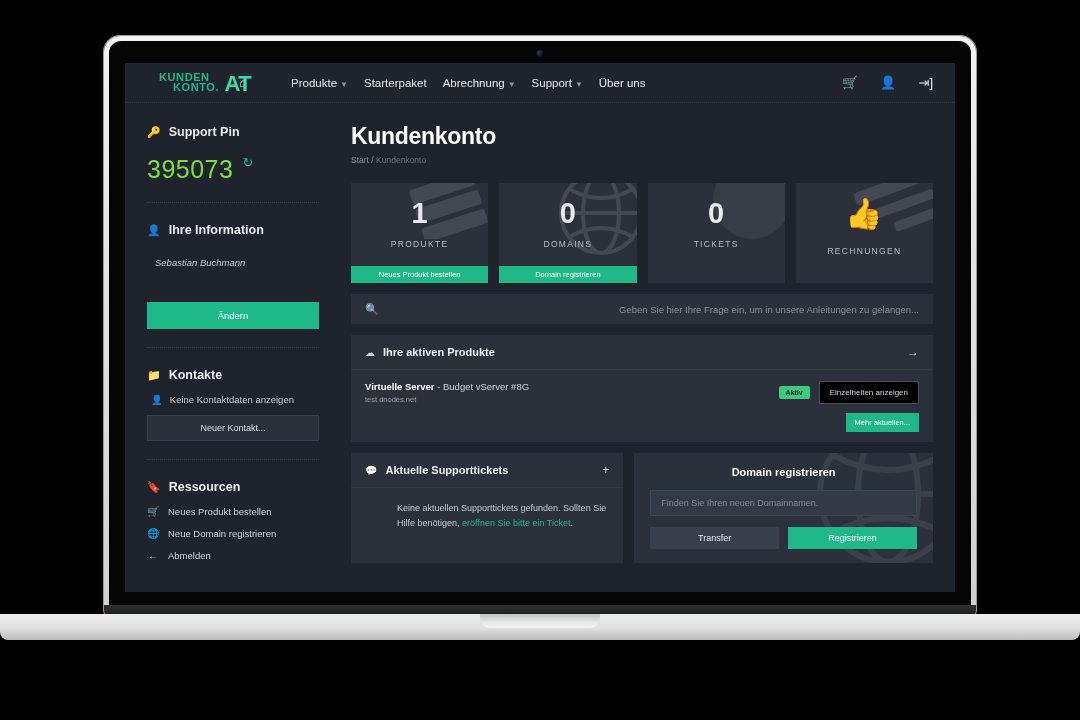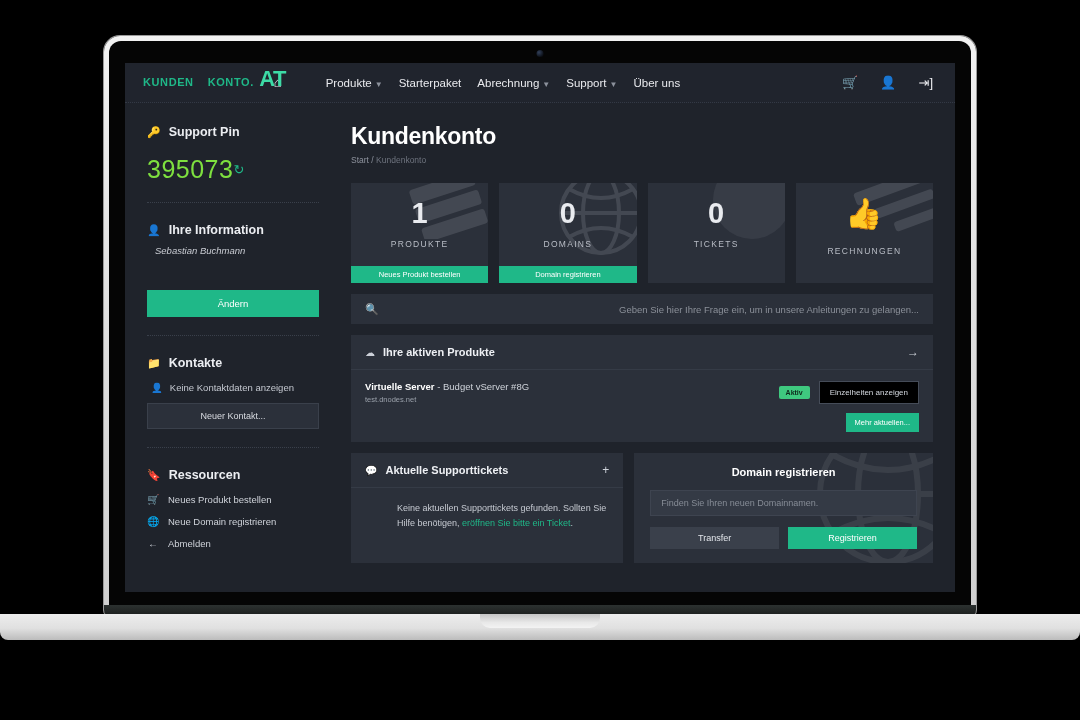--- a/index.html
+++ b/index.html
@@ -60,45 +60,45 @@
   }
 
   
   .page { width: 100%; height: 100%; background:#1f232b; display:flex; flex-direction:column; }
 
   .topbar {
     height: 40px; background:#20242d; display:flex; align-items:center;
     padding: 0 22px 0 18px; flex: 0 0 40px;
     border-bottom: 1px dotted #333945;
   }
-  .logo { display:flex; line-height:0.86; margin-right:14px; position:relative; }
+  .logo { display:flex; flex-direction:column; line-height:0.86; margin-right:14px; position:relative;margin-left:16px; }
   .logo-r1 { font-size:11px; font-weight:700; letter-spacing:.6px; color:#1fb888; }
   .logo-r2 { font-size:11px; font-weight:700; letter-spacing:.6px; color:#1fb888; padding-left:14px; }
   .logo-at {
     position:absolute; right:-32px; bottom:-2px;
     font-size:22px; font-weight:800; color:#3ddba6; letter-spacing:-.5px;
   }
   .nav { display:flex; align-items:center; gap:16px; margin-left:44px; }
   .nav-item { color:#e9eaee; font-size:11.5px; cursor:pointer; white-space:nowrap; }
   .nav-item .caret { font-size:8px; color:#8c919c; margin-left:3px; }
   .home-ico { color:#e9eaee; font-size:13px; margin-left:6px; }
   .topbar-right { margin-left:auto; display:flex; align-items:center; gap:22px; color:#e9eaee; font-size:13px; }
 
   .body { flex:1; display:flex; min-height:0; }
 
   
   .sidebar { width: 212px; flex:0 0 212px; background:#1f232b; padding: 22px 18px 0 22px; }
   .side-head { display:flex; align-items:center; gap:8px; color:#eceef2; font-size:12.5px; font-weight:600; }
   .side-head .ico { font-size:11px; color:#cfd3da; }
-  .pin-row { display:flex; align-items:center; margin-top:16px; }
+  .pin-row { display:flex; align-items:flex-start; gap:9px; margin-top:16px; }
   .pin { font-size:25px; color:#7ee03f; font-weight:400; letter-spacing:.5px; }
   .pin-refresh { color:#1fb888; font-size:13px; cursor:pointer; }
   .sep { border-top:1px dotted #3a404b; margin:18px 0 0 0; }
   .side-block { margin-top: 20px; }
-  .side-name { font-size:9.5px; color:#c9ccd3; font-style:italic; margin-top:8px; padding-left:8px; }
+  .side-name { font-size:9.5px; color:#c9ccd3; font-style:italic; margin-top:20px; padding-left:8px; }
   .btn-green {
     display:block; width:100%; background:#1fb888; color:#ffffff;
     text-align:center; font-size:9.5px; padding:8px 0; border:0; cursor:pointer;
   }
   .btn-dark {
     display:block; width:100%; background:#2b303a; color:#d8dbe1;
     text-align:center; font-size:9px; padding:7px 0; border:1px solid #3a404b; cursor:pointer;
   }
   .side-sub { display:flex; align-items:center; gap:7px; color:#c4c8d0; font-size:9.5px; margin:12px 0 10px 4px; }
   .res-list { margin-top: 12px; display:flex; flex-direction:column; gap:11px; }

